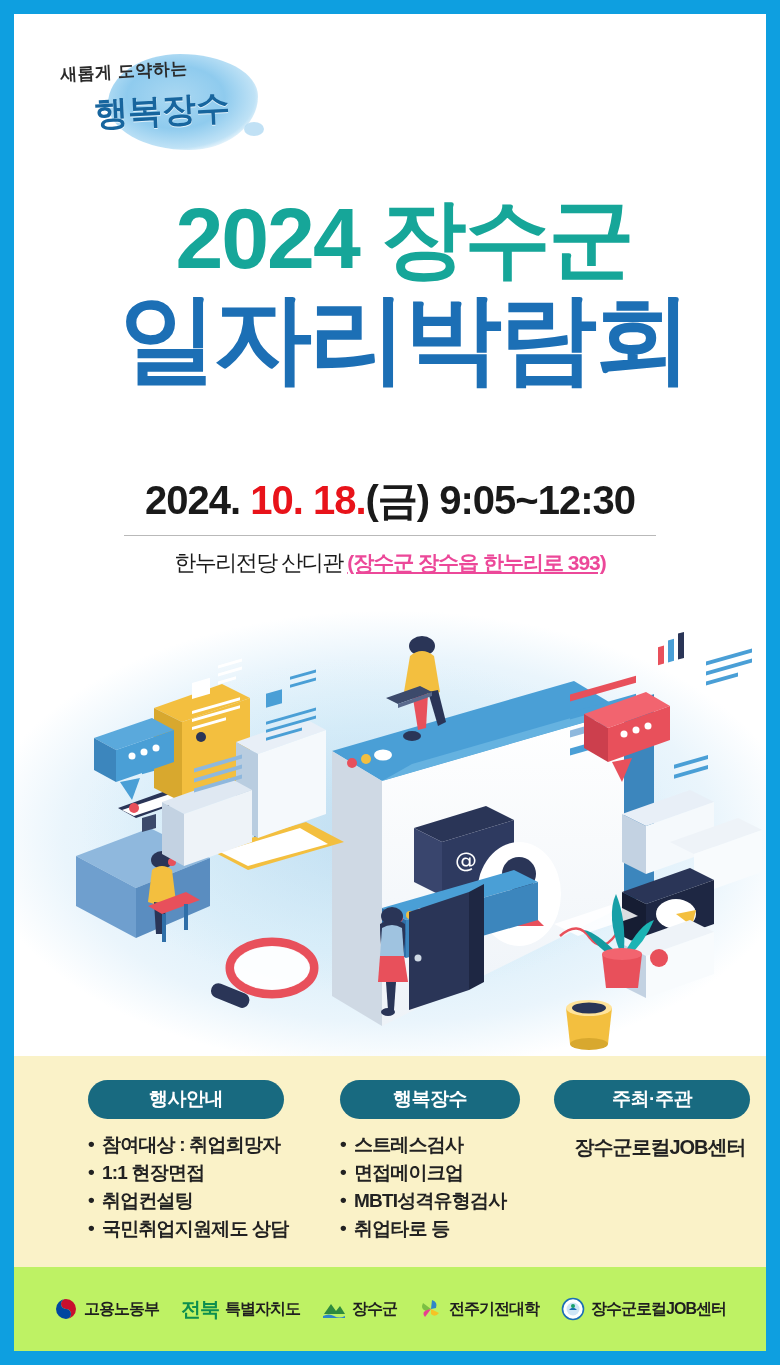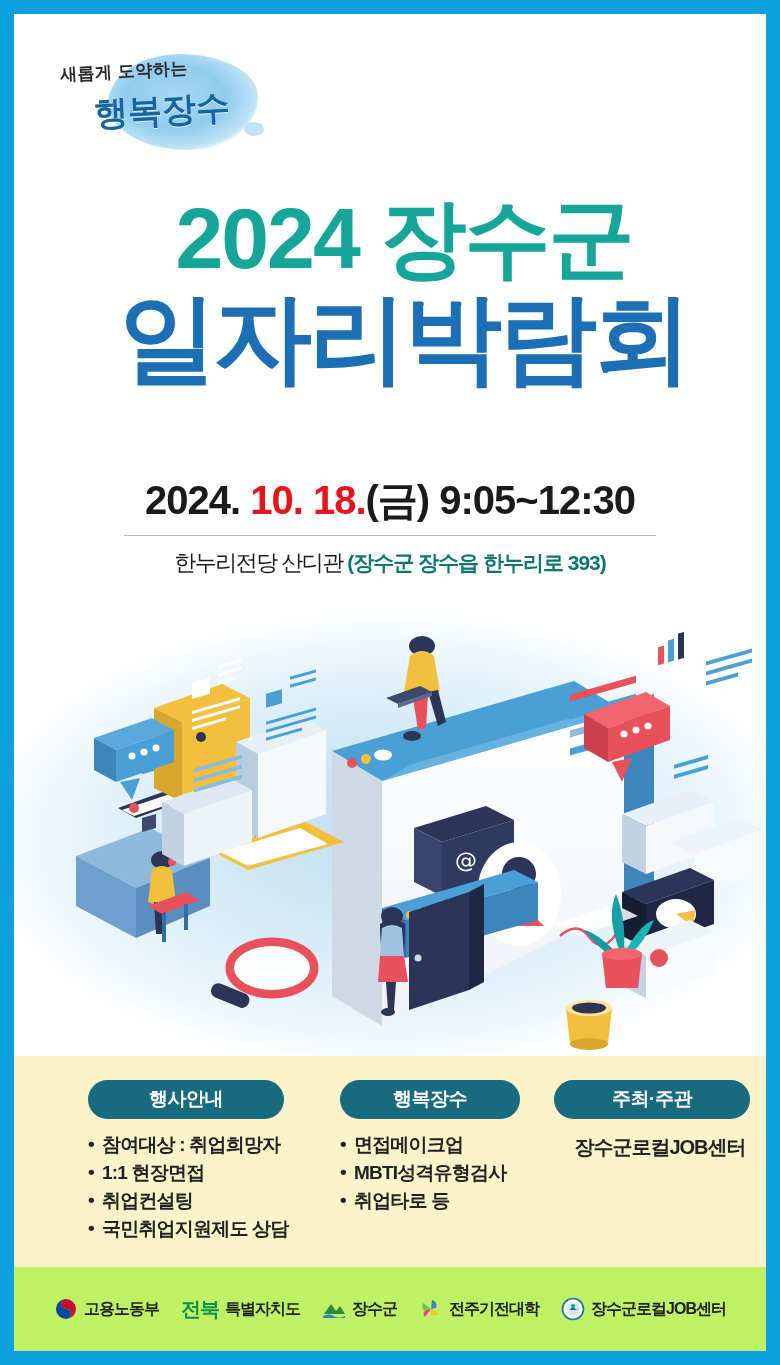--- a/index.html
+++ b/index.html
@@ -68,21 +68,21 @@
     background:#b9b9b9;
   }
   .venue-line{
     position:absolute;left:0;top:534px;width:752px;text-align:center;
     white-space:nowrap;
   }
   .venue-main{
     font-size:22px;font-weight:normal;color:#1a1a1a;letter-spacing:-1.5px;
   }
   .venue-sub{
-    font-size:21px;font-weight:bold;color:#0f766e;letter-spacing:-1px;
+    font-size:21px;font-weight:bold;color:#ec4899;letter-spacing:-1px;text-decoration:underline;
   }
 
   
   .stage{
     position:absolute;left:0;top:592px;width:752px;height:450px;
     background:
       radial-gradient(ellipse 62% 58% at 50% 52%, #d4e9f6 0%, #dceffa 45%, #eaf5fc 70%, #ffffff 88%);
     overflow:hidden;
   }
   .stage .wash{
@@ -425,20 +425,21 @@
           <li>참여대상 : 취업희망자</li>
           <li>1:1 현장면접</li>
           <li>취업컨설팅</li>
           <li>국민취업지원제도 상담</li>
         </ul>
       </div>
 
       <div class="col c2">
         <div class="pill">행복장수</div>
         <ul class="blist">
+          <li>스트레스검사</li>
           <li>면접메이크업</li>
           <li>MBTI성격유형검사</li>
           <li>취업타로 등</li>
         </ul>
       </div>
 
       <div class="col c3">
         <div class="pill">주최·주관</div>
         <div class="org">
           <div>장수군로컬JOB센터</div>

